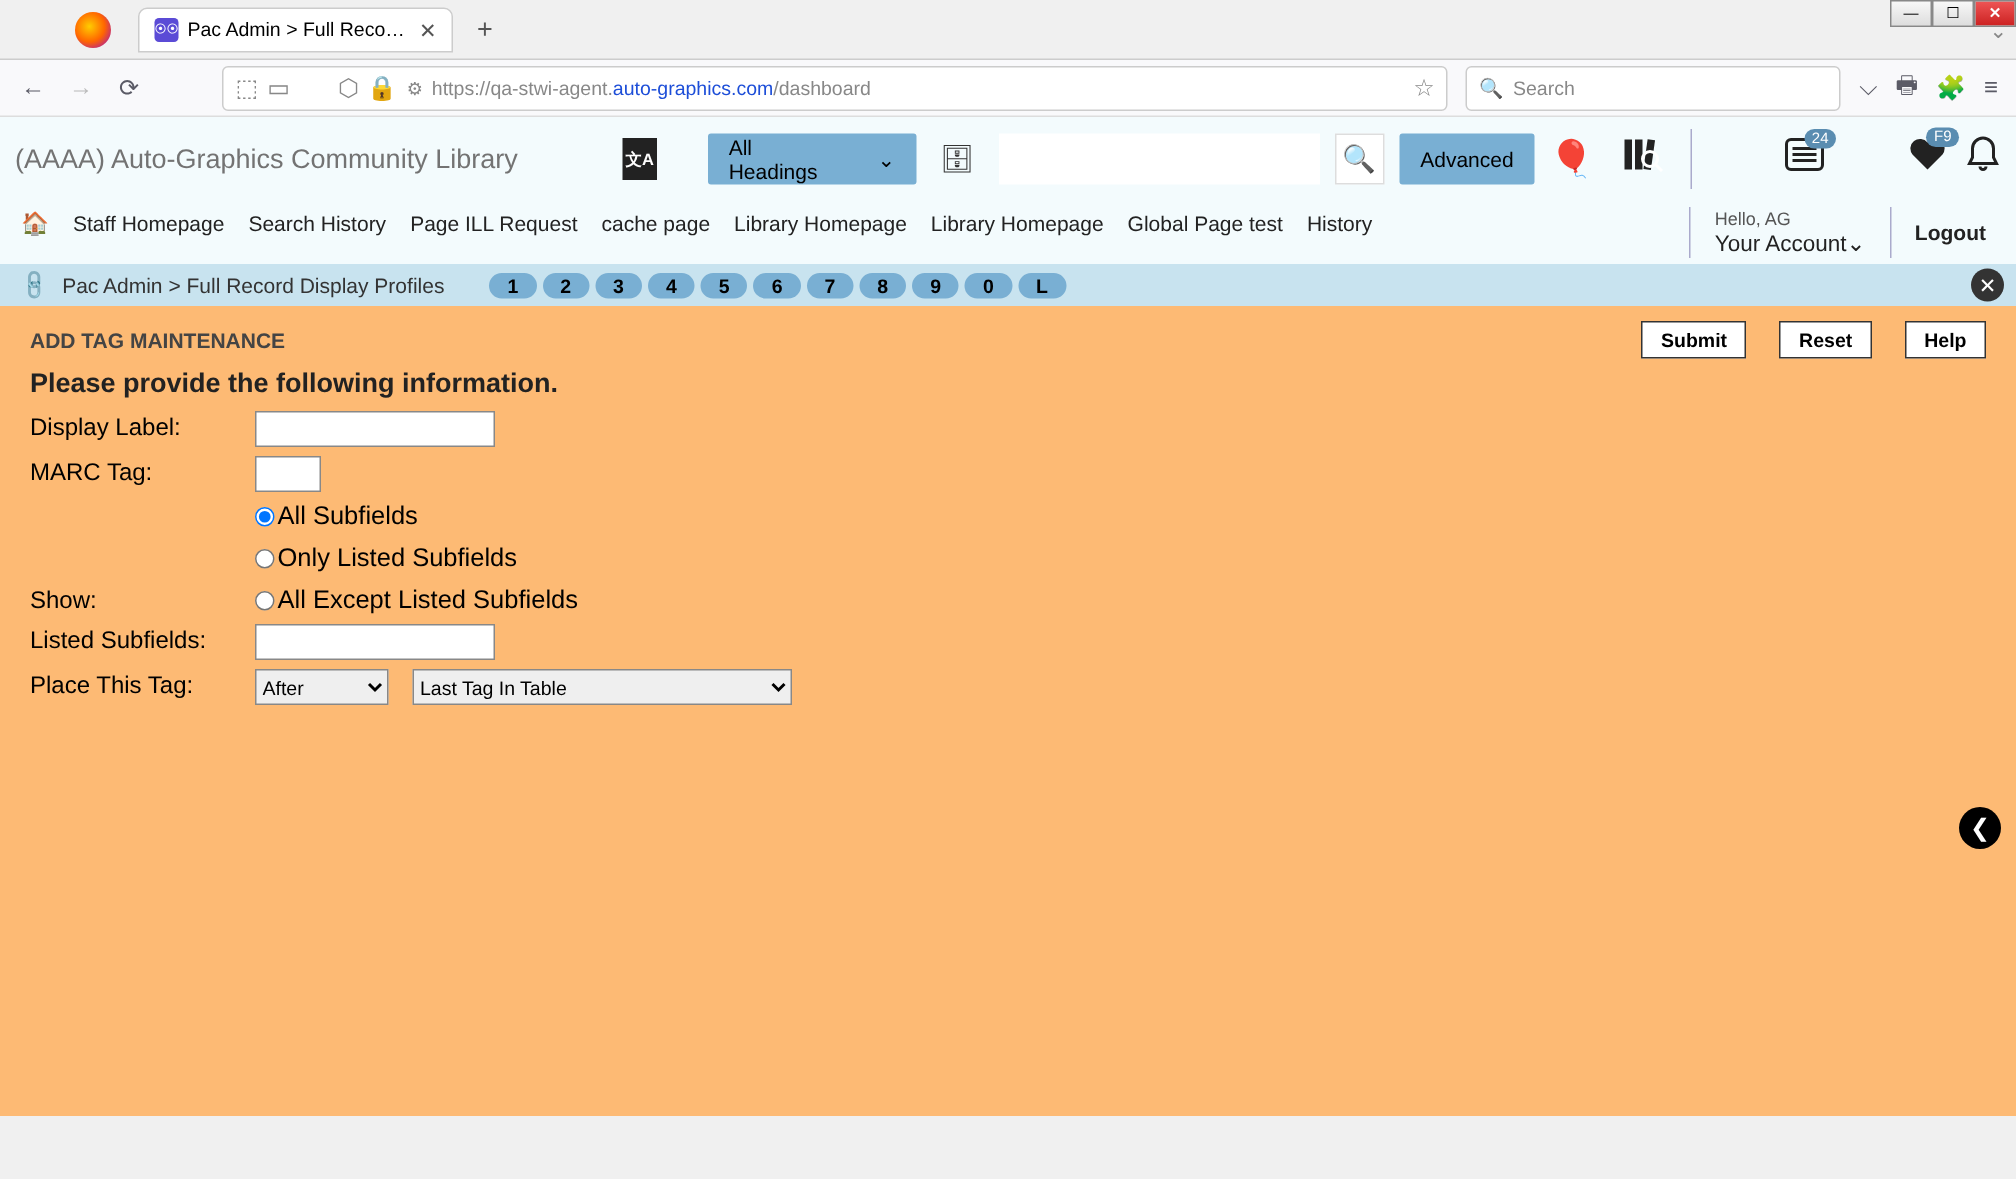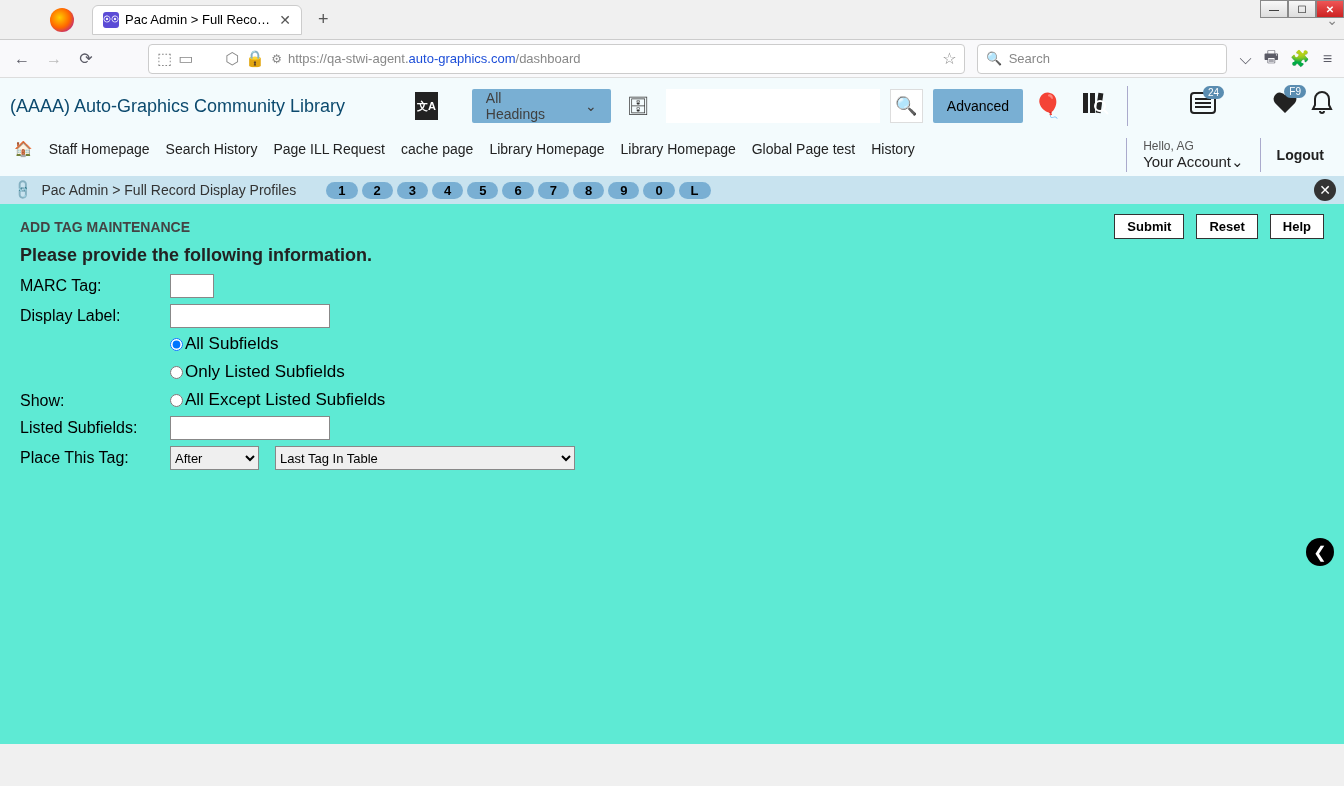--- a/index.html
+++ b/index.html
@@ -27,23 +27,23 @@
 .url-text { flex:1; white-space:nowrap;}
 .url-muted { color:#888;}
 .url-dark { color:#1d4ed8;}
 .search-bar { width:250px; background:#fff; border:1px solid #ccc; border-radius:4px; height:30px; display:flex; align-items:center; padding:0 8px; gap:6px; font-size:13px; color:#888;}
 .toolbar-icon { font-size:16px; color:#5b5b66; cursor:pointer;}
 .down-chev { font-size:14px; color:#888; margin-right:6px;}
 
 
 .app-area { background:#f3fbfd; position:relative;}
 .app-header { display:flex; align-items:center; padding:8px 10px; gap:10px;}
-.org-name { font-size:18px; color:#0c4a6e; flex-shrink:0; margin-right:60px;}
+.org-name { font-size:18px; color:#737373; flex-shrink:0; margin-right:60px;}
 .lang-icon { width:28px; height:28px; background:#222; color:#fff; display:flex; align-items:center; justify-content:center; font-size:11px; font-weight:bold;}
-.headings-select { background:#79afd3; color:#404040; height:34px; display:flex; align-items:center; padding:0 14px; font-size:14px; gap:40px; border-radius:2px;margin-left:24px;}
+.headings-select { background:#79afd3; color:#000000; height:34px; display:flex; align-items:center; padding:0 14px; font-size:14px; gap:40px; border-radius:2px;margin-left:24px;}
 .db-icon { color:#333; font-size:18px; padding:0 6px;}
 .main-search-input { background:#fff; height:34px; width:260px; border:none; padding:0 10px;}
 .search-icon-btn { background:#fff; height:34px; width:40px; display:flex; align-items:center; justify-content:center; color:#79afd3; font-size:18px; border:1px solid #ddd; cursor:pointer;}
 .advanced-btn { background:#79afd3; height:34px; padding:0 14px; display:flex; align-items:center; font-size:14px; cursor:pointer; border-radius:2px;}
 .header-right { margin-left:auto; display:flex; align-items:center; gap:18px;}
 .balloon-icon { font-size:24px; }
 .books-icon { font-size:24px; color:#222;}
 .divider { width:1px; height:40px; background:#aac;}
 .account-block { font-size:13px;}
 .account-greeting { font-size:12px; color:#555;}
@@ -61,37 +61,37 @@
 
 
 .crumb-row { background:#c8e3ef; height:28px; display:flex; align-items:center; padding:0 14px; gap:10px; font-size:14px; position:relative;}
 .link-icon { font-size:14px; transform:rotate(-45deg); display:inline-block;}
 .crumb-text { color:#333;}
 .pills { display:flex; gap:4px; margin-left:20px;}
 .pill { background:#79afd3; border-radius:10px; padding:1px 12px; font-size:13px; font-weight:bold; cursor:pointer;}
 .close-circle { position:absolute; right:8px; width:22px; height:22px; border-radius:50%; background:#333; color:#fff; display:flex; align-items:center; justify-content:center; font-size:14px; cursor:pointer;}
 
 
-.form-area { background:#5eead4; padding:10px 20px; min-height:540px; position:relative;}
+.form-area { background:#fdba74; padding:10px 20px; min-height:540px; position:relative;}
 .form-top { display:flex; align-items:center; margin-bottom:6px;}
 .form-title { font-size:14px; font-weight:bold; color:#444;}
-.form-buttons { margin-left:auto; display:flex; gap:12px;}
+.form-buttons { margin-left:auto; display:flex; gap:22px;}
 .form-btn { background:#fff; border:1px solid #333; padding:4px 12px; font-size:13px; font-weight:bold; cursor:pointer;}
 .form-subtitle { font-size:18px; font-weight:bold; color:#222; margin-bottom:8px;}
 .form-row { display:flex; align-items:center; margin:6px 0; font-size:16px;}
 .form-label { width:150px;}
 .text-input { border:1px solid #888; height:24px; padding:0 4px;}
 .text-input.small { width:44px;}
 .text-input.med { width:160px;}
 .radio-group { display:flex; flex-direction:column; gap:8px; font-size:17px;}
 .radio-item { display:flex; align-items:center; gap:2px;}
 .radio-item input { margin:0;}
 select.sel { border:1px solid #888; height:24px; font-size:13px; background:#efefef;}
 select.sel.small { width:89px;}
-select.sel.big { width:300px;}
+select.sel.big { width:253px;}
 
 .side-chevron { position:absolute; right:10px; top:460px; width:28px; height:28px; border-radius:50%; background:#000; color:#fff; display:flex; align-items:center; justify-content:center; font-size:16px; cursor:pointer;}
 </style>
 </head>
 <body>
 
 <div class="window-controls">
   <div class="window-btn">—</div>
   <div class="window-btn">☐</div>
   <div class="window-btn close">✕</div>
@@ -238,26 +238,26 @@
       <span class="form-title">ADD TAG MAINTENANCE</span>
       <div class="form-buttons">
         <button class="form-btn">Submit</button>
         <button class="form-btn">Reset</button>
         <button class="form-btn">Help</button>
       </div>
     </div>
     <div class="form-subtitle">Please provide the following information.</div>
 
     <div class="form-row">
+      <span class="form-label">Display Label:</span>
+      <input class="text-input med" style="">
+    </div>
+    <div class="form-row">
       <span class="form-label">MARC Tag:</span>
       <input class="text-input small" style="">
-    </div>
-    <div class="form-row">
-      <span class="form-label">Display Label:</span>
-      <input class="text-input med" style="">
     </div>
     <div class="form-row" style="align-items:flex-end;">
       <span class="form-label">Show:</span>
       <div class="radio-group">
         <label class="radio-item">
             <input type="radio" name="show" checked="" style="">
             <span>All Subfields</span>
           </label>
         <label class="radio-item">
             <input type="radio" name="show" style="">

